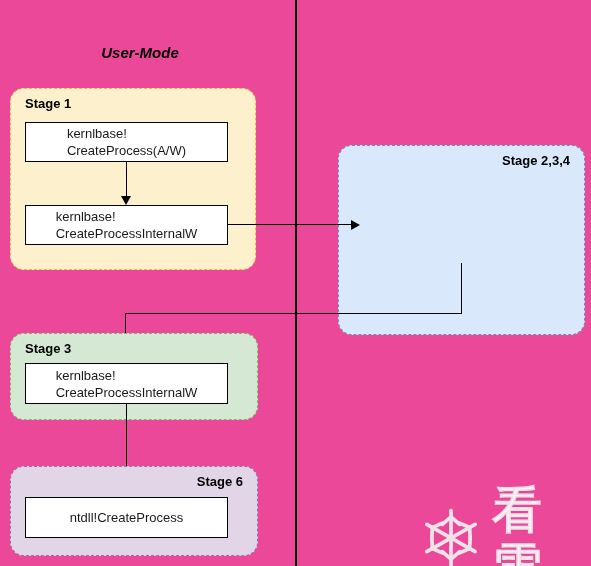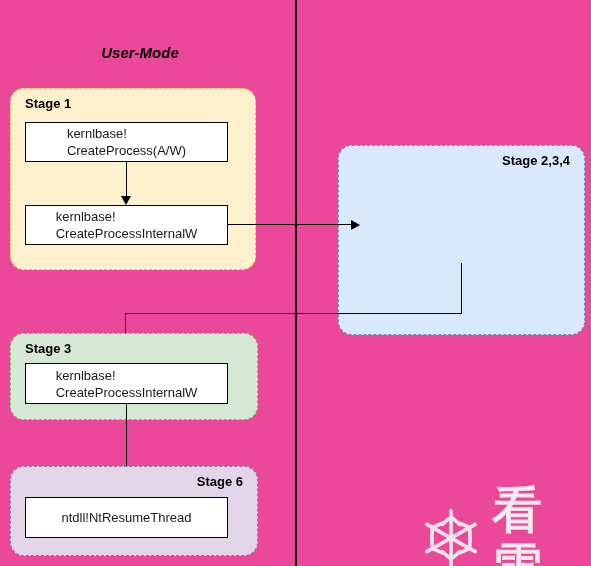--- a/index.html
+++ b/index.html
@@ -157,21 +157,21 @@
   <div class="node" style="left:25px; top:363px; width:203px; height:41px;">kernlbase!
 CreateProcessInternalW</div>
 
   <div class="vline" style="left:126px; top:404px; height:85px;"></div>
   <div class="arrowhead-down" style="left:121px; top:488px;"></div>
 
   <div class="stage" style="left:10px; top:466px; width:248px; height:90px; background:#e1d5e7; border-color:#9673a6;">
     <div class="stage-label right">Stage 6</div>
   </div>
 
-  <div class="node" style="left:25px; top:497px; width:203px; height:41px;">ntdll!NtResumeThread</div>
+  <div class="node" style="left:25px; top:497px; width:203px; height:41px;">ntdll!CreateProcess</div>
 
   <div class="watermark" style="left:420px; top:482px;">
     <span>
       <svg width="62" height="62" viewBox="0 0 100 100" aria-hidden="true">
         <g stroke="#f0f0f0" stroke-width="6" stroke-linecap="round" fill="none">
           <line x1="50" y1="6" x2="50" y2="94"></line>
           <line x1="11" y1="28" x2="89" y2="72"></line>
           <line x1="11" y1="72" x2="89" y2="28"></line>
           <line x1="50" y1="16" x2="36" y2="28"></line>
           <line x1="50" y1="16" x2="64" y2="28"></line>

